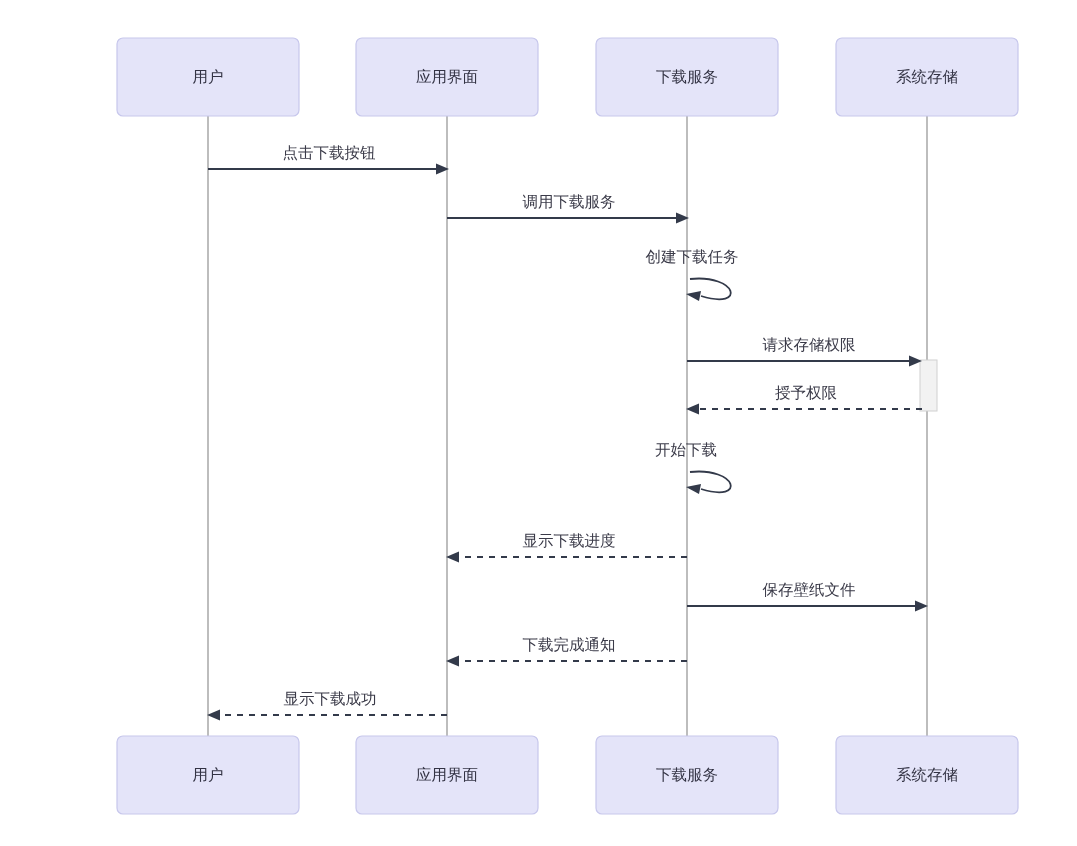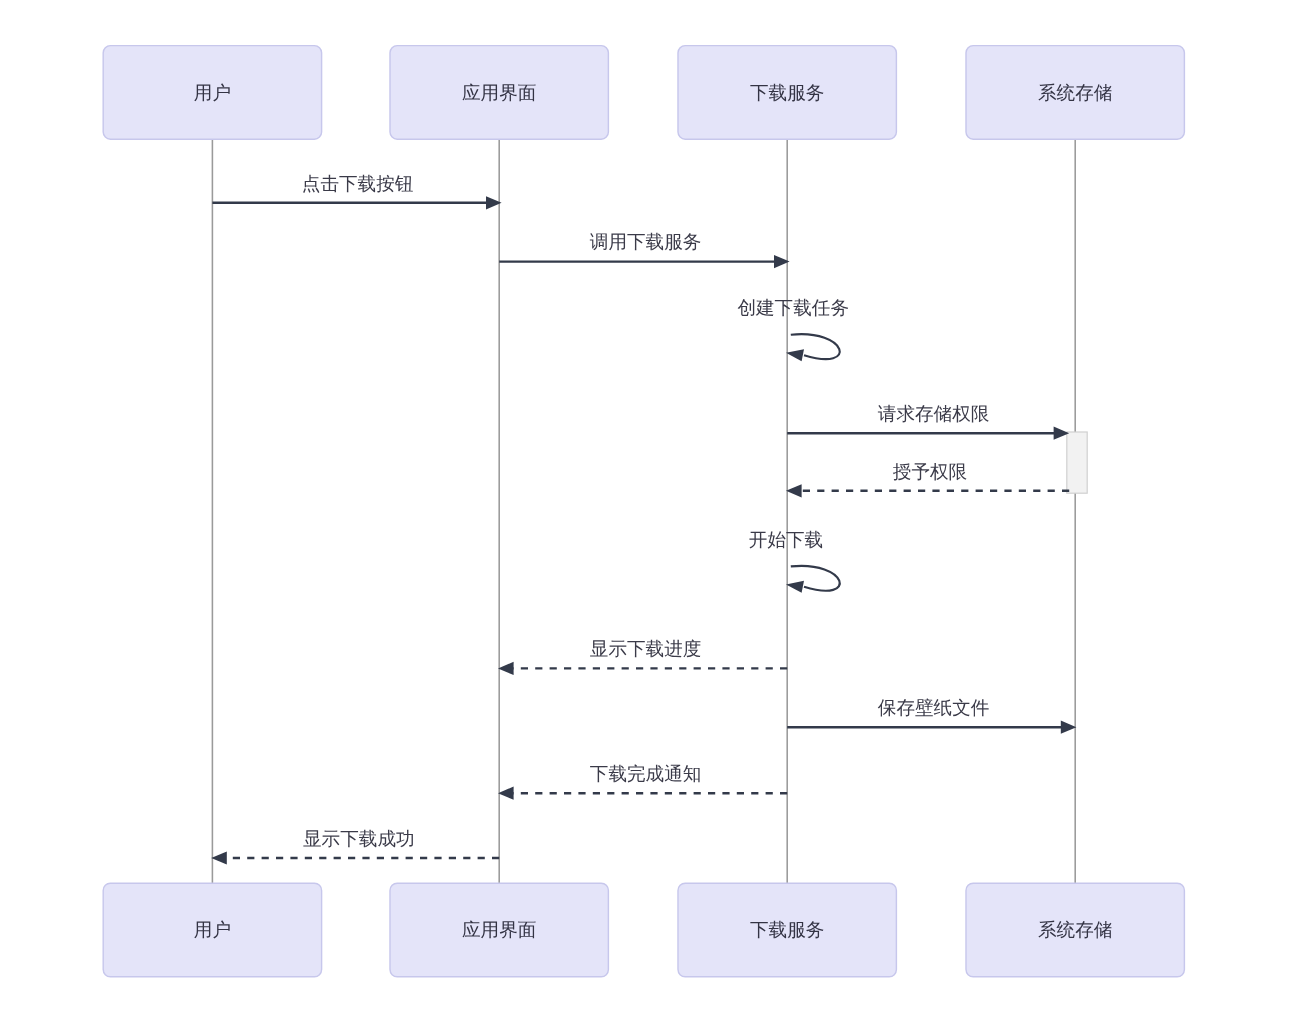--- a/index.html
+++ b/index.html
@@ -11,20 +11,21 @@
     width: 1077px;
     height: 846px;
     font-family: "Liberation Sans", "DejaVu Sans", sans-serif;
     overflow: hidden;
   }
   #diagram-root {
     position: relative;
     width: 853px;
     height: 846px;
     background: #ffffff;
+    margin-left: 31px;
   }
   svg.seq-canvas {
     position: absolute;
     left: 0;
     top: 0;
     width: 1077px;
     height: 846px;
     display: block;
   }
   .participant-box rect {

